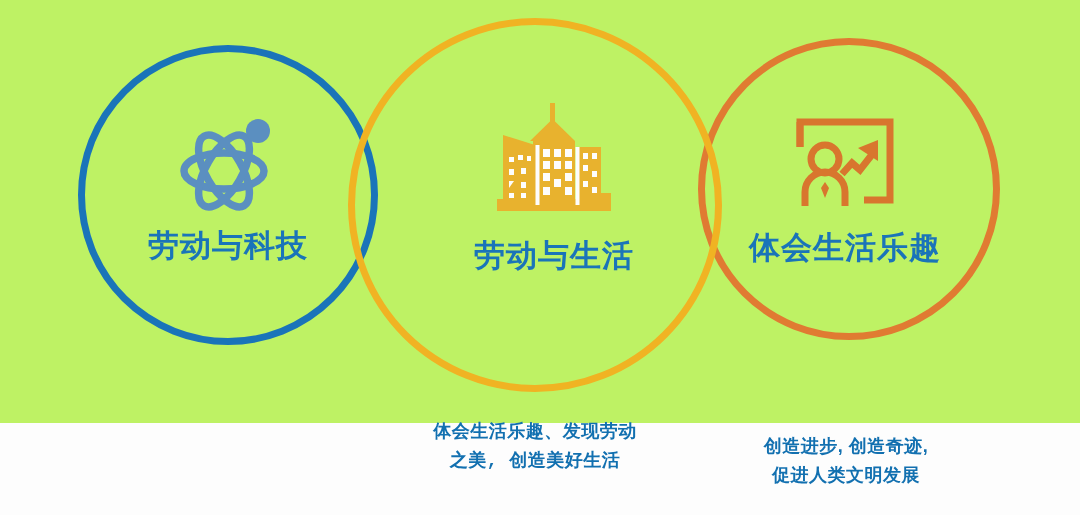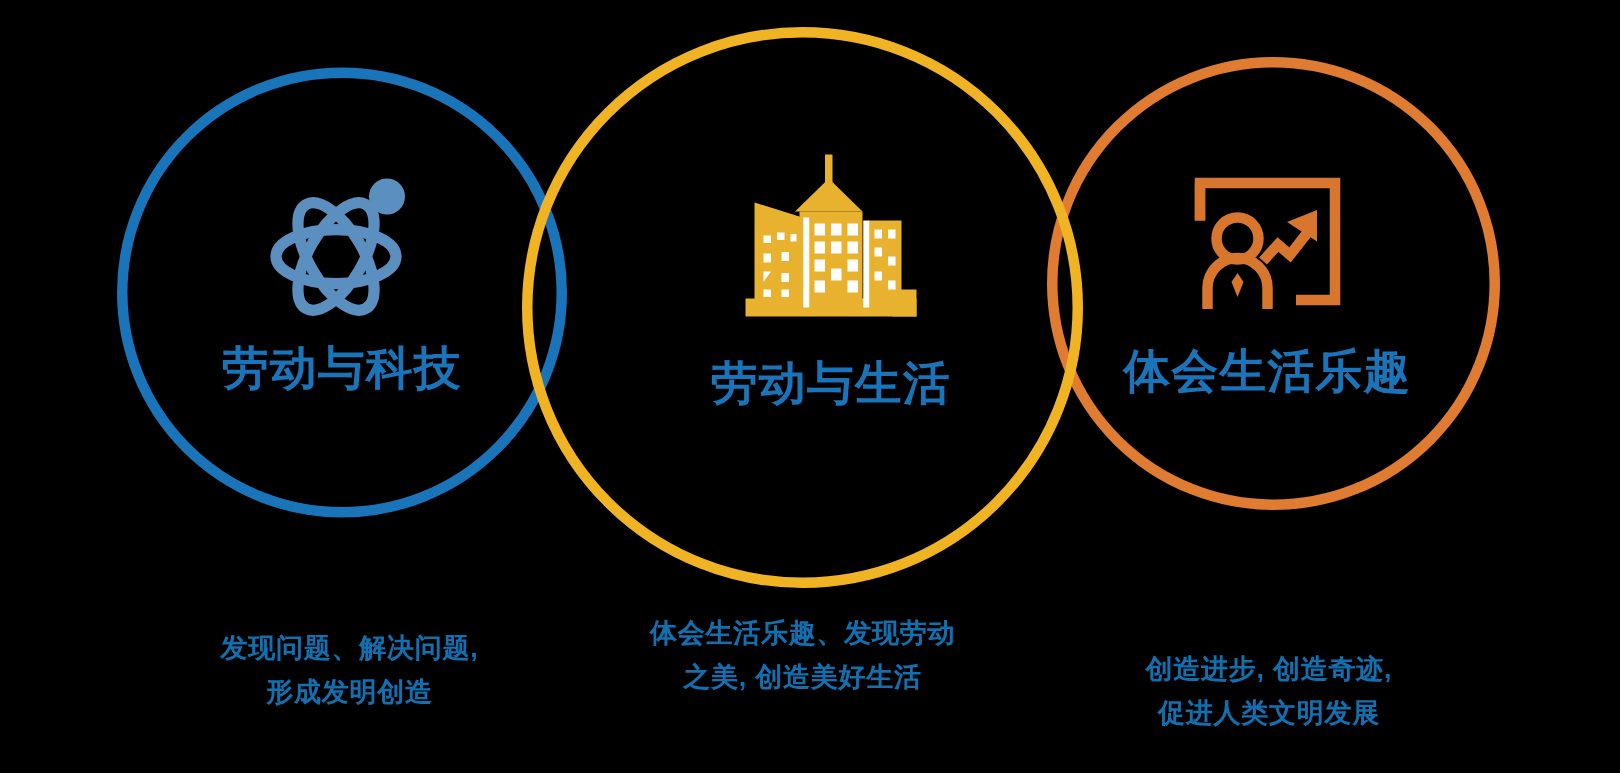--- a/index.html
+++ b/index.html
@@ -9,22 +9,22 @@
   body {
     width: 1080px;
     height: 515px;
     background: #fdfdfd;
     font-family: "Liberation Sans", "DejaVu Sans", sans-serif;
     overflow: hidden;
   }
   #stage {
     position: relative;
     width: 1080px;
-    height: 515px;
-    background: #000000;
+    height: 423px;
+    background: #bef264;
   }
 
   
   .ring {
     position: absolute;
     border-style: solid;
     border-radius: 50%;
     box-sizing: border-box;
     background: transparent;
   }
@@ -91,21 +91,21 @@
     z-index: 6;
     text-align: center;
     color: #1270b0;
     font-size: 18px;
     font-weight: bold;
     line-height: 1.62;
     letter-spacing: 0.5px;
   }
   .caption .cline { display: block; white-space: nowrap; }
   #caption-tech { left: 92px;  top: 418px; width: 282px; }
-  #caption-life { left: 392px; top: 408px; width: 286px; }
+  #caption-life { left: 392px; top: 418px; width: 286px; font-family: Liberation Mono, monospace; }
   #caption-civ  { left: 705px; top: 432px; width: 282px; }
 </style>
 </head>
 <body>
 
 <div id="stage">
 
   <div class="ring" id="ring-tech"></div>
   <div class="ring" id="ring-civ"></div>
   <div class="ring" id="ring-life"></div>
@@ -200,24 +200,20 @@
 
         <polygon points="33,68 37,74 33,84 29,74" fill="#d8762e"></polygon>
 
         <polyline points="50,60 60,49 68,56 82,38" fill="none" stroke="#d8762e" stroke-width="7" stroke-linejoin="miter"></polyline>
         <polygon points="86,26 86,47 66,34" fill="#d8762e"></polygon>
       </svg>
     </div>
     <div class="title">体会生活乐趣</div>
   </div>
 
-  <div class="caption" id="caption-tech">
-    <span class="cline">发现问题、解决问题,</span>
-    <span class="cline">形成发明创造</span>
-  </div>
 
   <div class="caption" id="caption-life">
     <span class="cline">体会生活乐趣、发现劳动</span>
     <span class="cline">之美, 创造美好生活</span>
   </div>
 
   <div class="caption" id="caption-civ">
     <span class="cline">创造进步, 创造奇迹,</span>
     <span class="cline">促进人类文明发展</span>
   </div>

